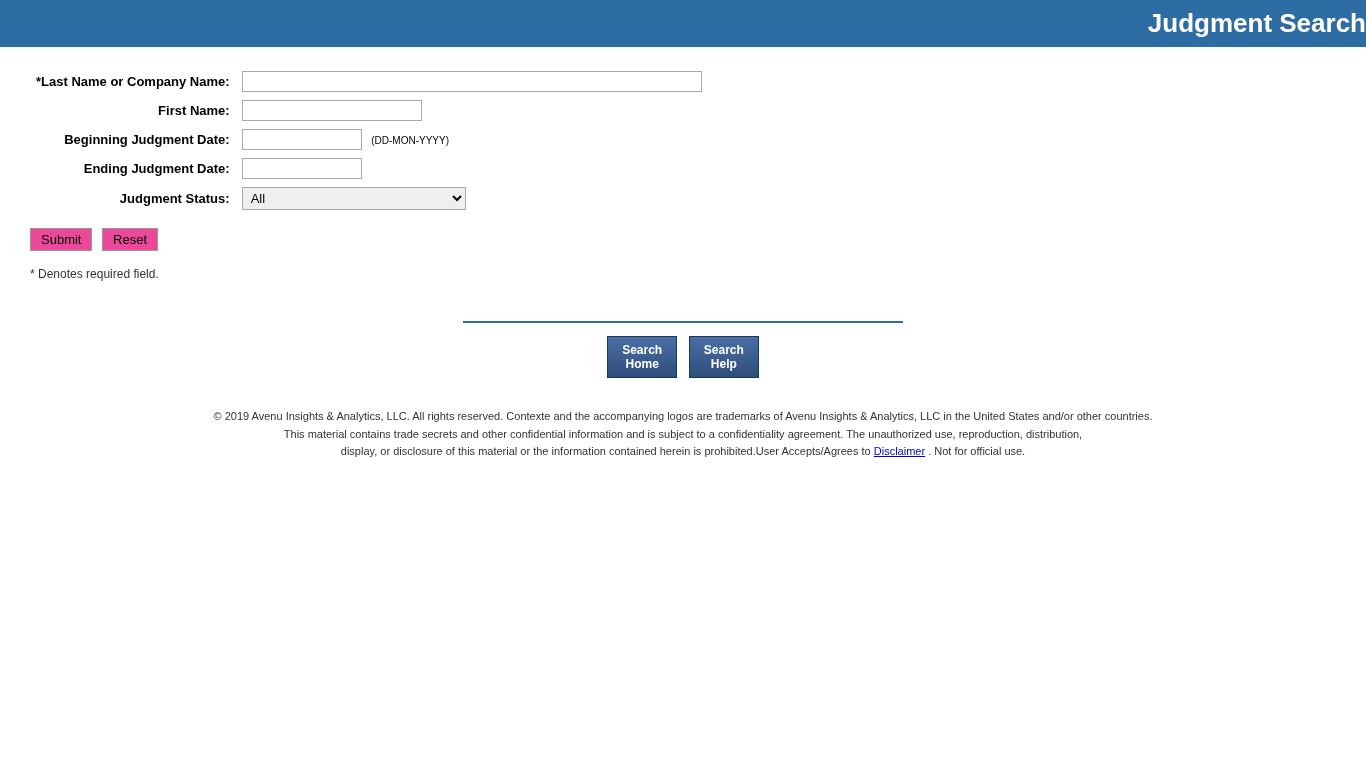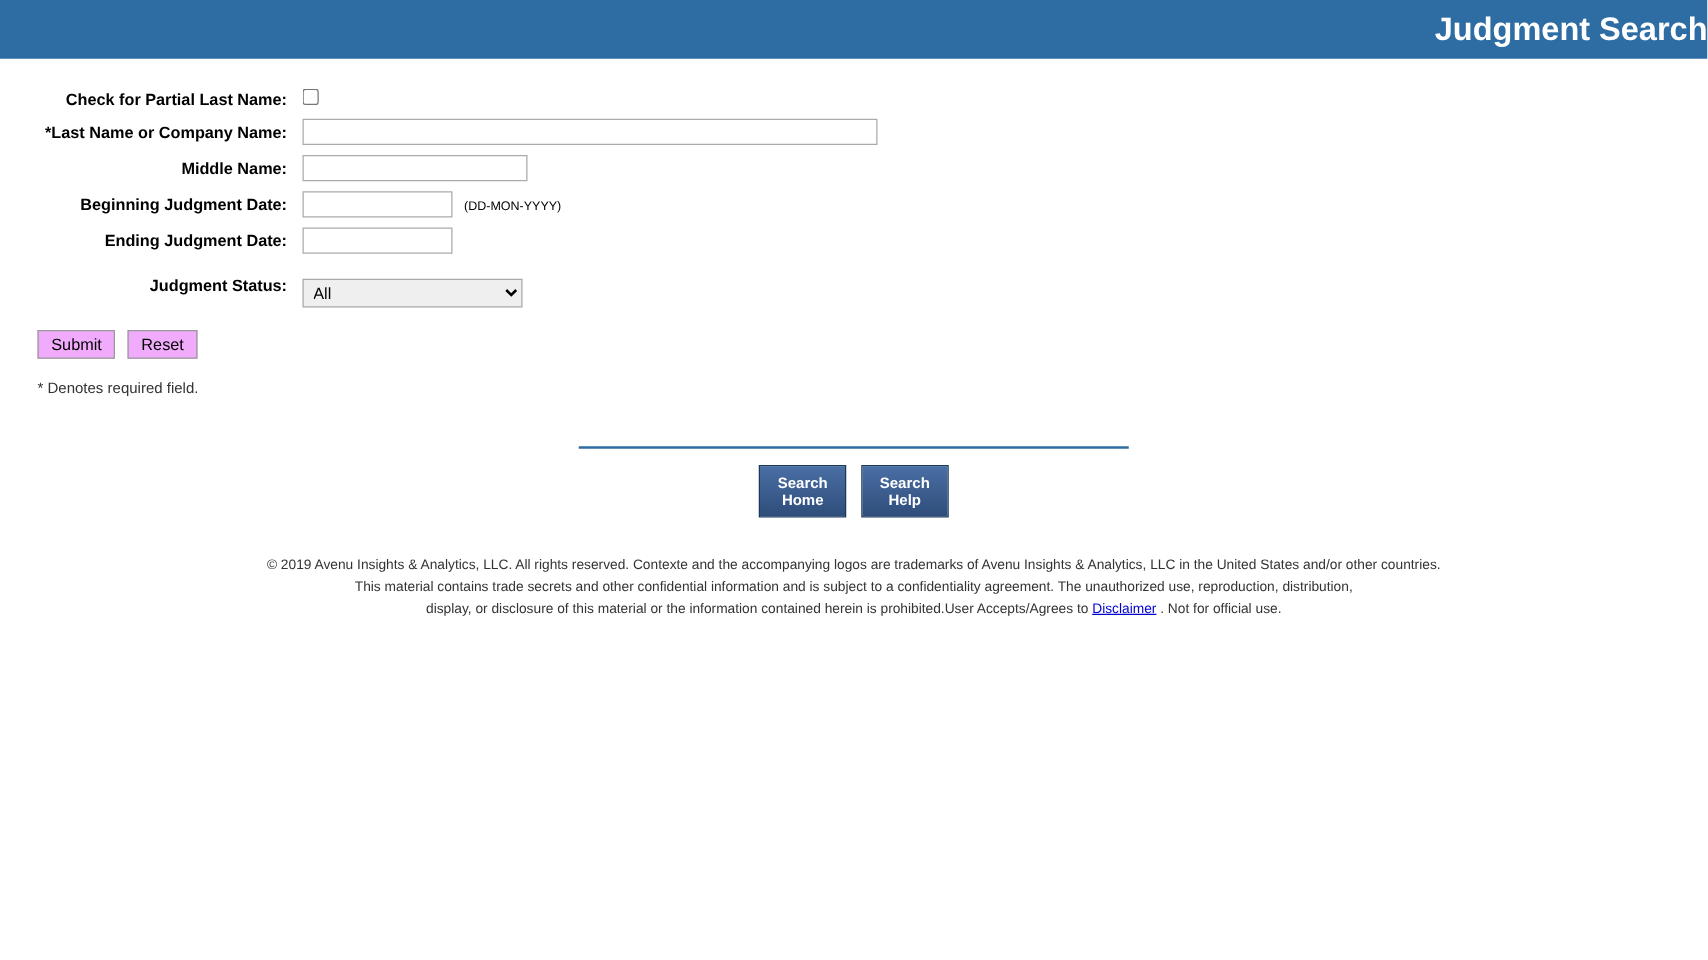--- a/index.html
+++ b/index.html
@@ -74,21 +74,21 @@
     }
 
     .button-row {
       margin-top: 14px;
     }
 
     .btn-submit, .btn-reset {
       font-size: 13px;
       padding: 3px 10px;
       border: 1px solid #999999;
-      background: #f0abfc;
+      background: #ec4899;
       cursor: pointer;
       margin-right: 6px;
     }
 
     .required-note {
       margin-top: 16px;
       font-size: 12px;
       color: #333333;
     }
 
@@ -141,40 +141,32 @@
 
 <div id="header">
   <h1>Judgment Search</h1>
 </div>
 
 <div id="main-content">
   <table class="form-table">
     <tbody>
       <tr>
         <td class="label-cell">
-          <label>Check for Partial Last Name:</label>
-        </td>
-        <td class="input-cell">
-          <input type="checkbox" style="">
-        </td>
-      </tr>
-      <tr>
-        <td class="label-cell">
           <label>*Last Name or Company Name:</label>
         </td>
         <td class="input-cell">
           <input type="text" name="lastName" style="width: 460px;">
         </td>
       </tr>
       <tr>
         <td class="label-cell">
-          <label>Middle Name:</label>
-        </td>
-        <td class="input-cell">
-          <input type="text" name="middleName" style="width: 180px;">
+          <label>First Name:</label>
+        </td>
+        <td class="input-cell">
+          <input type="text" name="firstName" style="width: 180px;">
         </td>
       </tr>
       <tr>
         <td class="label-cell">
           <label>Beginning Judgment Date:</label>
         </td>
         <td class="input-cell">
           <input type="text" name="beginningDate" style="width: 120px;">
           <span class="date-hint">(DD-MON-YYYY)</span>
         </td>
@@ -185,21 +177,21 @@
         </td>
         <td class="input-cell">
           <input type="text" name="endingDate" style="width: 120px;">
         </td>
       </tr>
       <tr>
         <td class="label-cell">
           <label>Judgment Status:</label>
         </td>
         <td class="input-cell">
-          <select name="judgmentStatus" style="width:176px;margin-top:12px;">
+          <select name="judgmentStatus" style="width:224px;">
             <option value="All">All</option>
             <option value="Active">Active</option>
             <option value="Satisfied">Satisfied</option>
             <option value="Vacated">Vacated</option>
           </select>
         </td>
       </tr>
     </tbody>
   </table>
 

